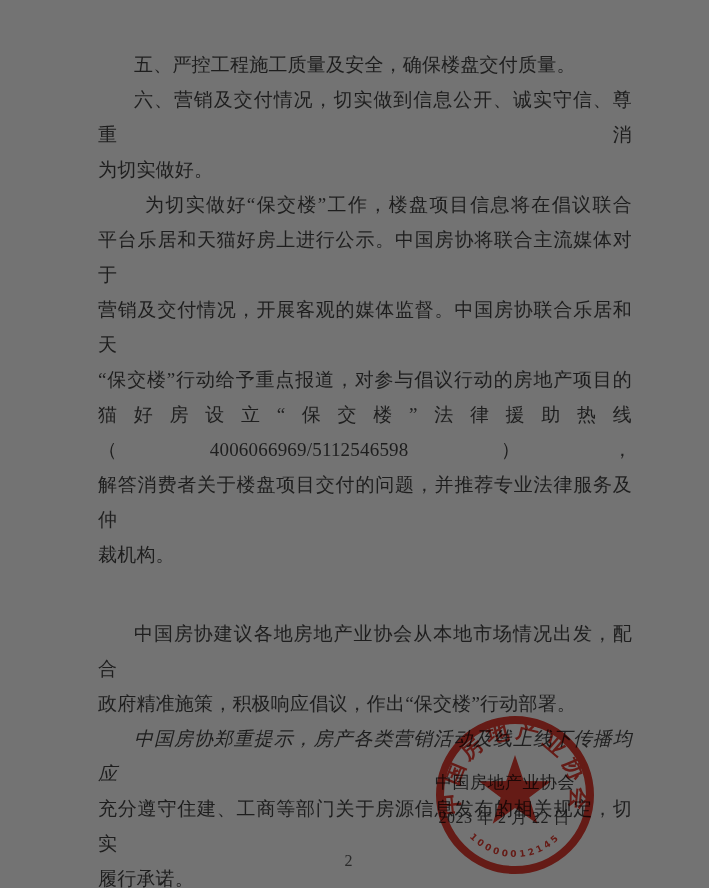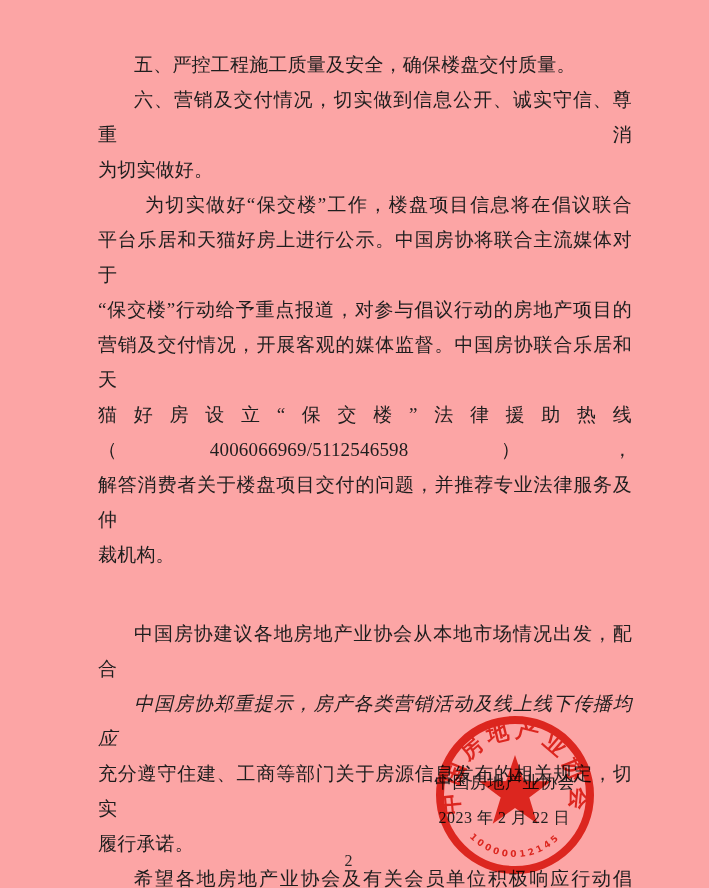--- a/index.html
+++ b/index.html
@@ -5,21 +5,21 @@
   html, body { margin: 0; padding: 0; }
   body {
     width: 709px; height: 888px;
     background: #ffffff;
     font-family: "Liberation Serif", "DejaVu Serif", serif;
     position: relative;
     overflow: hidden;
   }
   .page {
     position: absolute; inset: 0;
-    background: #fca5a5;
+    background: #737373;
   }
   .body-text {
     position: absolute;
     left: 98px; top: 47px; width: 534px;
     color: #1e1e1e;
   }
   .line {
     font-size: 19px;
     line-height: 35px;
     letter-spacing: 0.2px;
@@ -78,28 +78,29 @@
       <div>
         <div class="line" style="text-indent: 36px;">五、严控工程施工质量及安全，确保楼盘交付质量。</div>
       </div>
       <div>
         <div class="line just" style="text-indent: 36px;">六、营销及交付情况，切实做到信息公开、诚实守信、尊重消</div>
         <div class="line">为切实做好。</div>
       </div>
       <div>
         <div class="line just" style="text-indent: 47px;">为切实做好“保交楼”工作，楼盘项目信息将在倡议联合</div>
         <div class="line just">平台乐居和天猫好房上进行公示。中国房协将联合主流媒体对于</div>
+        <div class="line just">营销及交付情况，开展客观的媒体监督。中国房协联合乐居和天</div>
         <div class="line just">“保交楼”行动给予重点报道，对参与倡议行动的房地产项目的</div>
-        <div class="line just">营销及交付情况，开展客观的媒体监督。中国房协联合乐居和天</div>
         <div class="line just">猫好房设立“保交楼”法律援助热线（4006066969/5112546598），</div>
         <div class="line just">解答消费者关于楼盘项目交付的问题，并推荐专业法律服务及仲</div>
         <div class="line">裁机构。</div>
       </div>
       <div>
         <div class="line just" style="text-indent: 36px; margin-top: 44px;">中国房协建议各地房地产业协会从本地市场情况出发，配合</div>
+        <div class="line">政府精准施策，积极响应倡议，作出“保交楼”行动部署。</div>
       </div>
       <div>
         <div class="line just" style="text-indent: 36px; font-style: italic;">中国房协郑重提示，房产各类营销活动及线上线下传播均应</div>
         <div class="line just">充分遵守住建、工商等部门关于房源信息发布的相关规定，切实</div>
         <div class="line">履行承诺。</div>
       </div>
       <div>
         <div class="line just" style="text-indent: 36px;">希望各地房地产业协会及有关会员单位积极响应行动倡议，</div>
       </div>
     </div>

